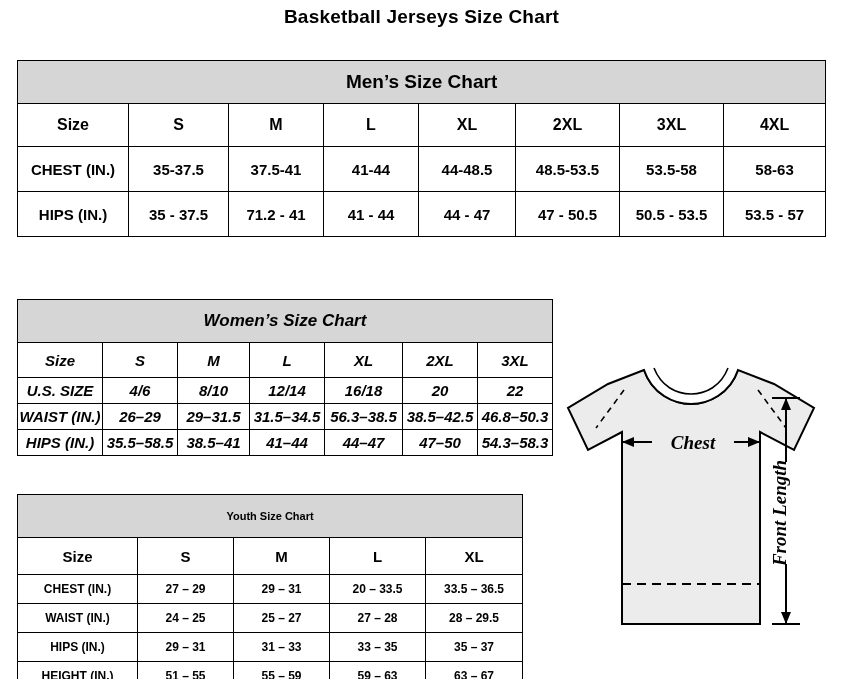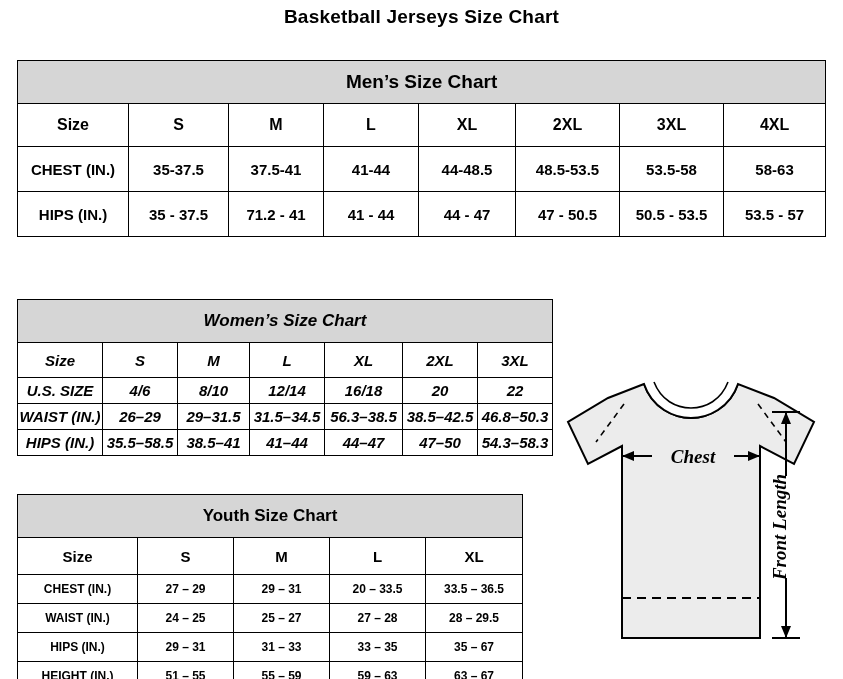--- a/index.html
+++ b/index.html
@@ -97,41 +97,41 @@
   }
 
   
   #youth-chart {
     position: absolute;
     left: 17px;
     top: 494px;
     width: 505px;
   }
   #youth-chart .chart-header td {
-    font-size: 17px;
+    font-size: 11px;
     height: 40px;
   }
   #youth-chart .col-header td {
     font-size: 15px;
     height: 34px;
   }
   #youth-chart .data-row td {
     font-size: 12px;
     height: 26px;
     font-weight: bold;
   }
   #youth-chart .row-label {
     font-size: 12px;
   }
 
   
   #shirt-diagram {
     position: absolute;
     left: 548px;
-    top: 346px;
+    top: 332px;
     width: 290px;
     height: 330px;
   }
   #shirt-diagram svg {
     display: block;
   }
   .measure-label {
     font-family: "Liberation Serif", serif;
     font-weight: bold;
     font-style: italic;
@@ -276,21 +276,21 @@
       <td>24 – 25</td>
       <td>25 – 27</td>
       <td>27 – 28</td>
       <td>28 – 29.5</td>
     </tr>
     <tr class="data-row">
       <td class="row-label">HIPS (IN.)</td>
       <td>29 – 31</td>
       <td>31 – 33</td>
       <td>33 – 35</td>
-      <td>35 – 67</td>
+      <td>35 – 37</td>
     </tr>
     <tr class="data-row">
       <td class="row-label">HEIGHT (IN.)</td>
       <td>51 – 55</td>
       <td>55 – 59</td>
       <td>59 – 63</td>
       <td>63 – 67</td>
     </tr>
   </tbody>
 </table>

